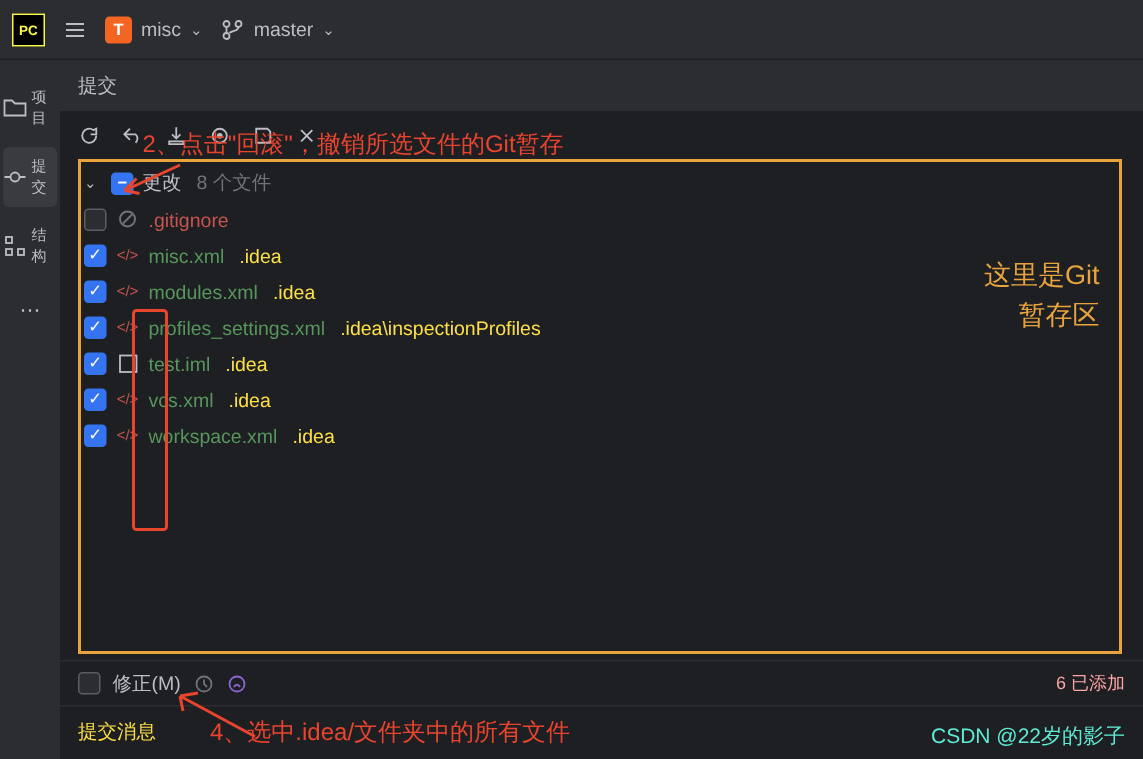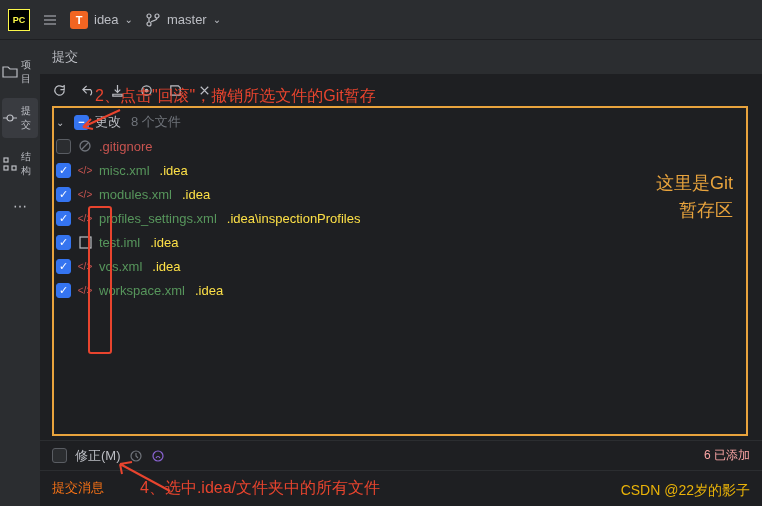--- a/index.html
+++ b/index.html
@@ -33,42 +33,42 @@
 .checkbox.checked { background: #3574f0; border-color: #3574f0; color: #fff; }
 .checkmark { font-size: 11px; line-height: 1; }
 .file-icon { width: 16px; height: 16px; display: flex; align-items: center; justify-content: center; flex-shrink: 0; }
 .file-name { color: #57965c; font-size: 13px; }
 .file-name.unversioned { color: #c75450; }
 .dir-hint { color: #fde047; font-size: 13px; margin-left: 4px; }
 .count-hint { color: #6f737a; font-size: 13px; margin-left: 4px; }
 .red-box { position: absolute; left: 48px; top: 100px; width: 24px; height: 148px; border: 2px solid #e8442e; border-radius: 3px; pointer-events: none; z-index: 6; }
 .amend-row { height: 30px; border-top: 1px solid #2b2d30; display: flex; align-items: center; padding: 0 12px; background: #1e1f22; gap: 8px; }
 .amend-right { margin-left: auto; color: #fca5a5; font-size: 12px; }
-.commit-msg { height: 36px; background: #1e1f22; padding: 8px 12px; color: #f97316; font-size: 13px; border-top: 1px solid #2b2d30; }
+.commit-msg { height: 36px; background: #1e1f22; padding: 8px 12px; color: #fde047; font-size: 13px; border-top: 1px solid #2b2d30; }
 .ann-top { position: absolute; left: 55px; top: 46px; color: #e8442e; font-size: 16px; z-index: 10; }
 .ann-arrow-top { position: absolute; left: 35px; top: 65px; z-index: 10; }
 .ann-right { position: absolute; right: 29px; top: 130px; color: #e8a33d; font-size: 18px; z-index: 10; text-align: right; line-height: 1.5; }
 .ann-bottom { position: absolute; left: 100px; top: 372px; color: #e8442e; font-size: 16px; z-index: 10; }
 .ann-arrow-bottom { position: absolute; left: 70px; top: 350px; z-index: 10; }
-.watermark { position: absolute; right: 12px; bottom: 6px; color: #eab308; font-size: 14px; z-index: 20; }
+.watermark { position: absolute; right: 12px; bottom: 6px; color: #5eead4; font-size: 14px; z-index: 20; }
 svg { display: block; }
 </style>
 </head>
 <body>
 
 <div class="titlebar">
   <div class="pc-logo">PC</div>
   <div class="hamburger">
     <svg width="16" height="16" viewBox="0 0 16 16">
         <path stroke="#bcbec4" stroke-width="1.2" d="M2 4h12M2 8h12M2 12h12"></path>
       </svg>
   </div>
   <div class="project-btn">
     <div class="project-icon">T</div>
-    <span>idea</span>
+    <span>misc</span>
     <span class="chevron">⌄</span>
   </div>
   <div class="branch-btn">
     <svg width="16" height="16" viewBox="0 0 16 16">
         <circle cx="4" cy="4" r="2" fill="none" stroke="#bcbec4" stroke-width="1.2"></circle>
         <circle cx="4" cy="12" r="2" fill="none" stroke="#bcbec4" stroke-width="1.2"></circle>
         <circle cx="12" cy="4" r="2" fill="none" stroke="#bcbec4" stroke-width="1.2"></circle>
         <path d="M4 6v4M12 6c0 3-4 2-6 4" fill="none" stroke="#bcbec4" stroke-width="1.2"></path>
       </svg>
     <span>master</span>

